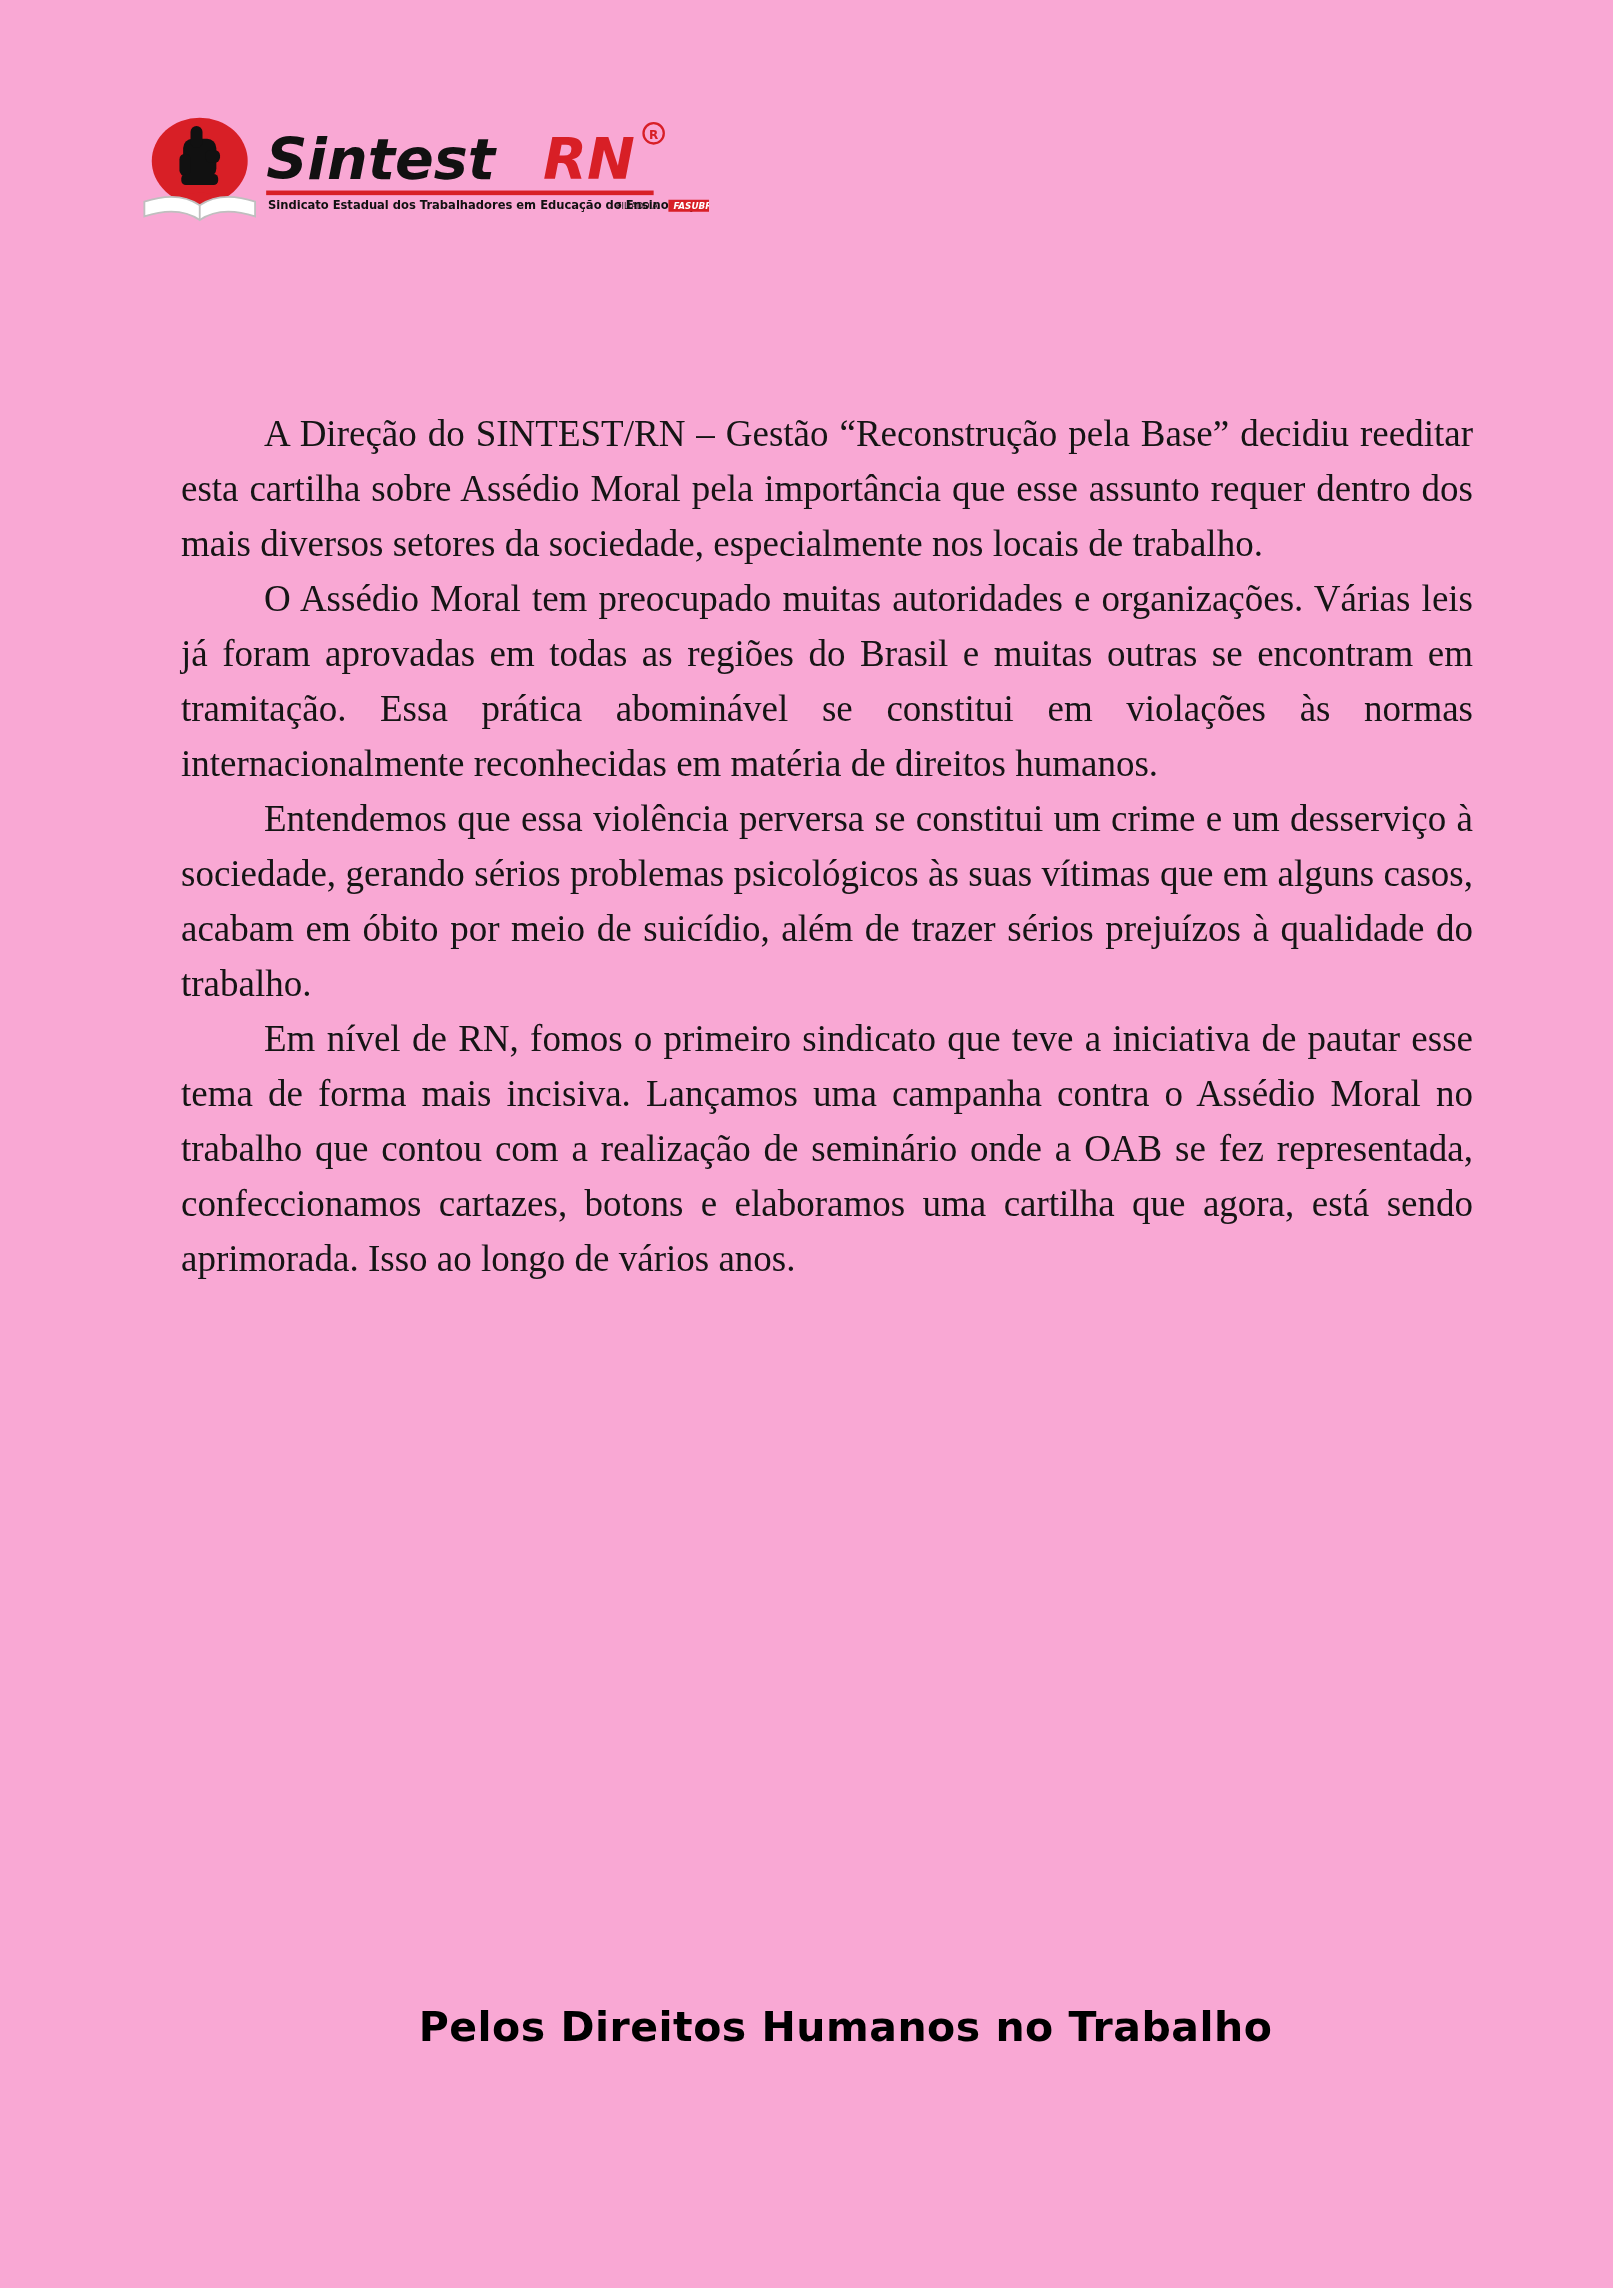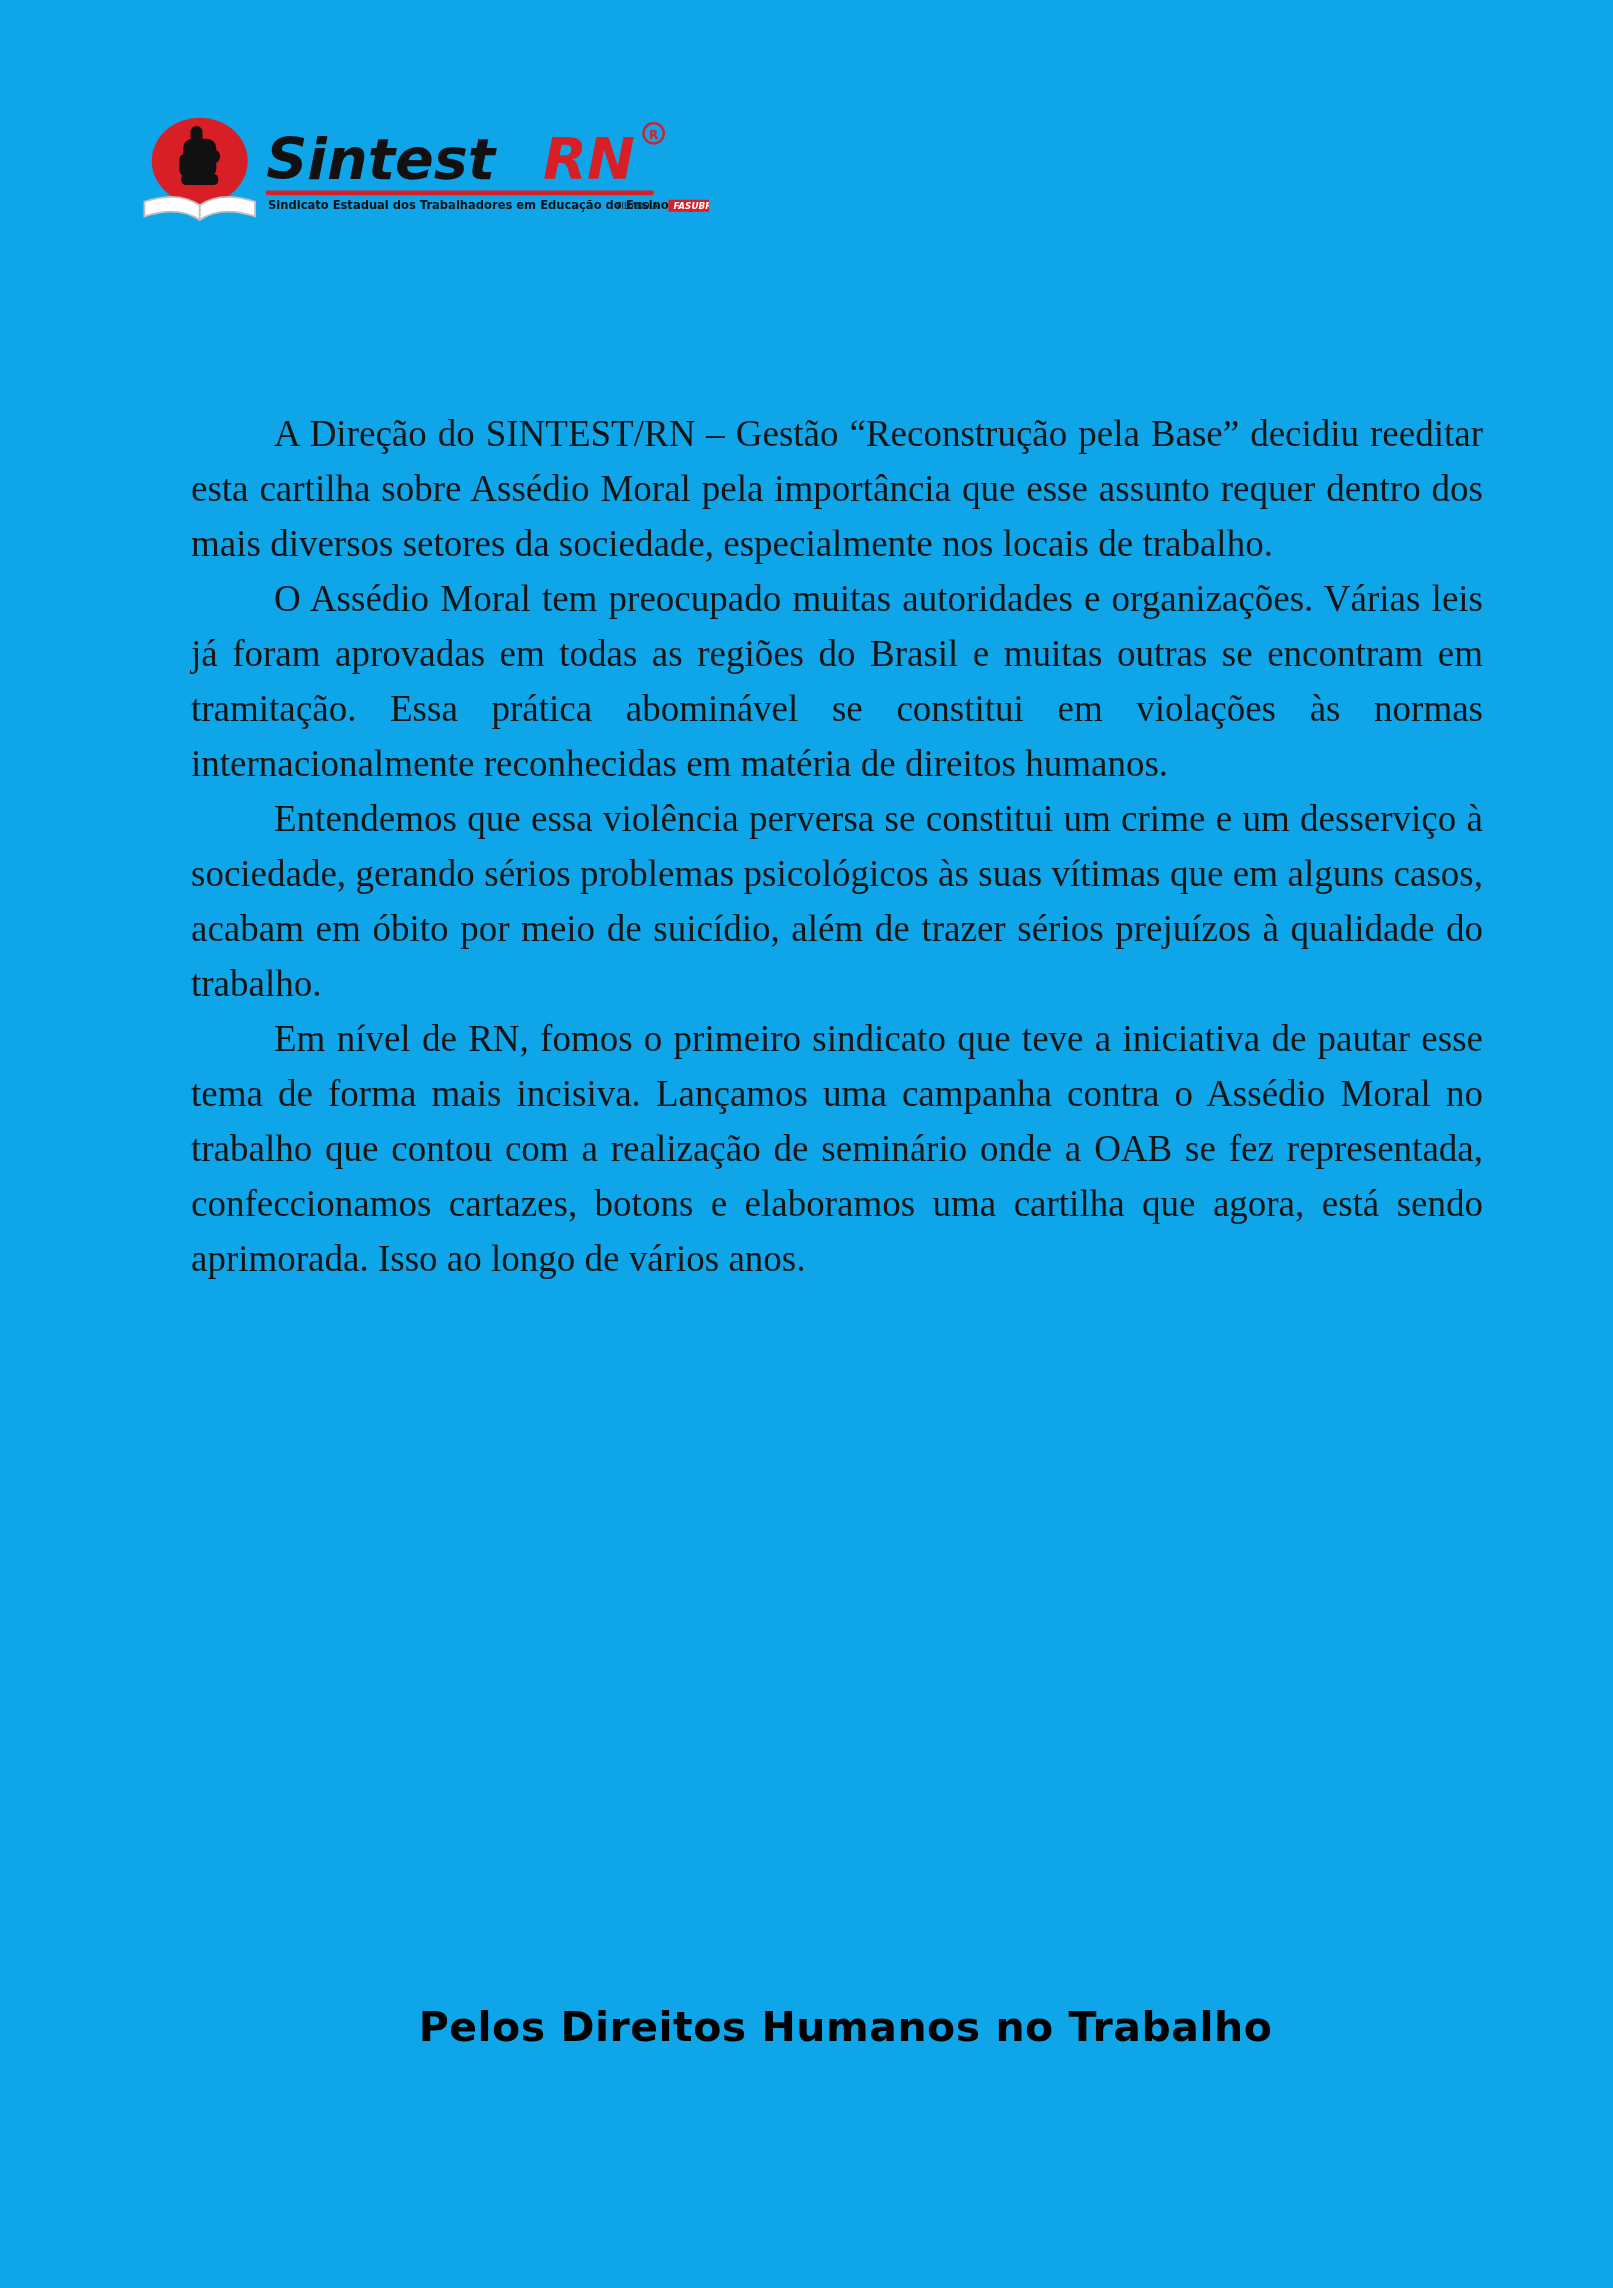--- a/index.html
+++ b/index.html
@@ -12,37 +12,37 @@
     height: 2289px;
     position: relative;
     font-family: "Liberation Serif", serif;
     color: #1a1a1a;
     overflow: hidden;
   }
 
   .page {
     position: absolute;
     inset: 0;
-    background: #0ea5e9;
+    background: #f9a8d4;
   }
 
   
   .logo-wrap {
     position: absolute;
     left: 137px;
     top: 113px;
     width: 572px;
     height: 120px;
   }
   .logo-svg { display: block; }
 
   
   .content {
     position: absolute;
-    left: 191px;
+    left: 181px;
     top: 406px;
     width: 1292px;
   }
   .para {
     font-family: "Liberation Serif", serif;
     font-size: 37px;
     line-height: 55px;
     text-align: justify;
     text-justify: inter-word;
     text-indent: 83px;

